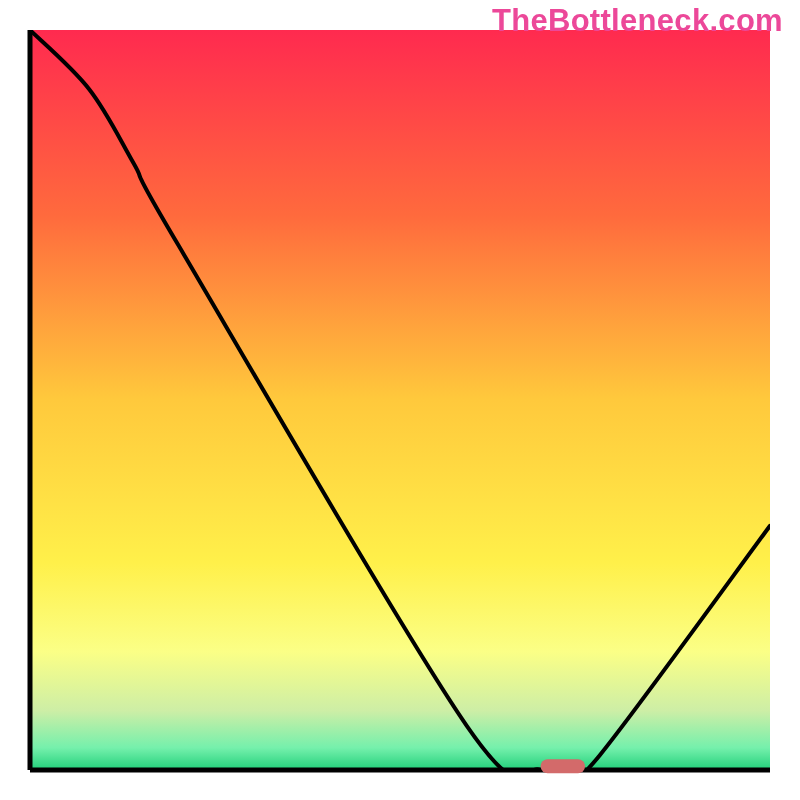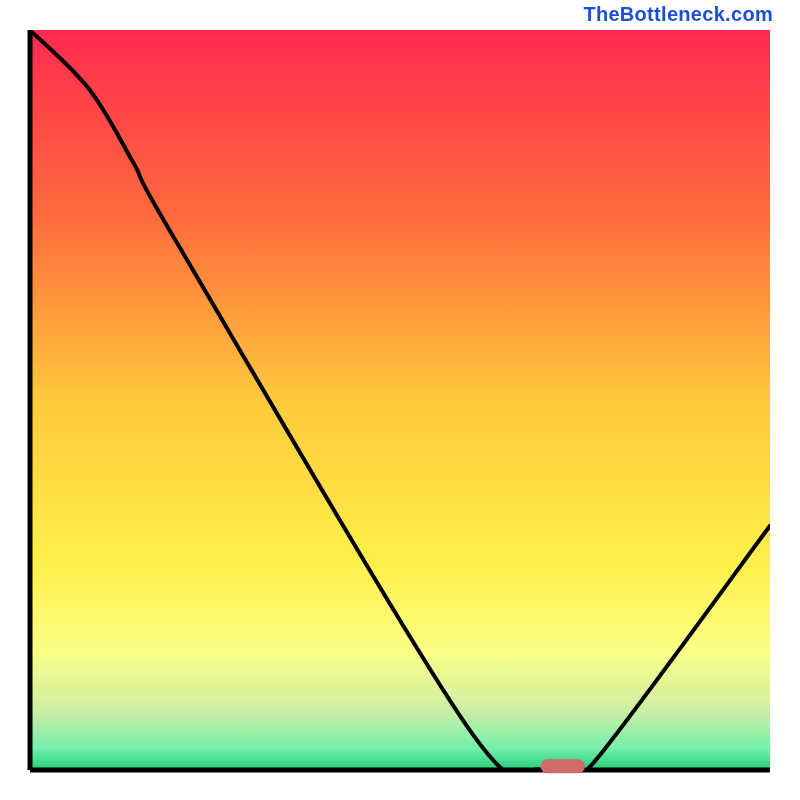--- a/index.html
+++ b/index.html
@@ -12,24 +12,24 @@
     font-family: Arial, Helvetica, sans-serif;
   }
   .frame {
     position: relative;
     width: 800px;
     height: 800px;
   }
   .watermark {
     position: absolute;
     top: 3px;
-    right: 27px;
-    font-size: 20px;
+    right: 17px;
+    font-size: 31px;
     font-weight: 600;
-    color: #1d4ed8;
+    color: #ec4899;
     letter-spacing: 0.3px;
     z-index: 10;
   }
   svg {
     display: block;
   }
 </style>
 </head>
 <body>
 

